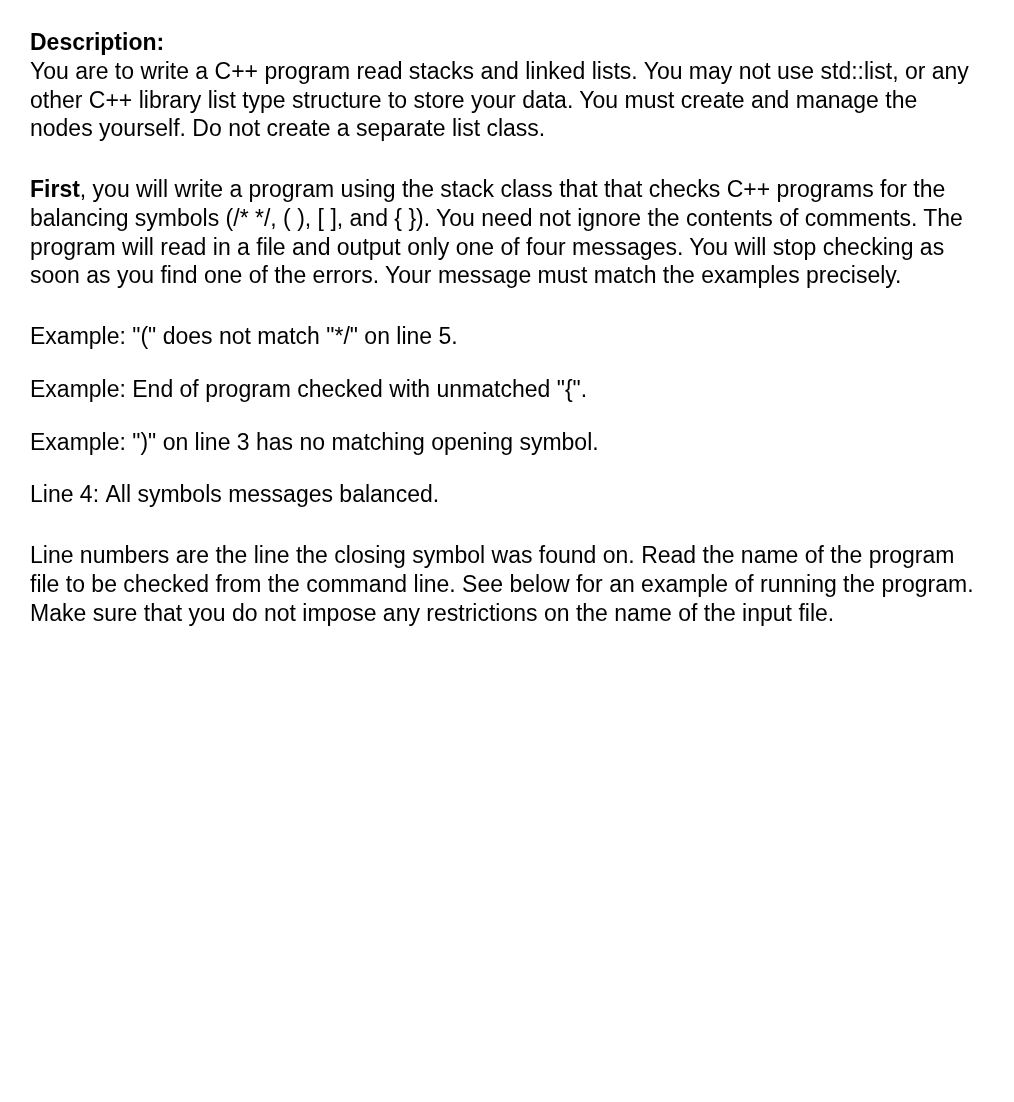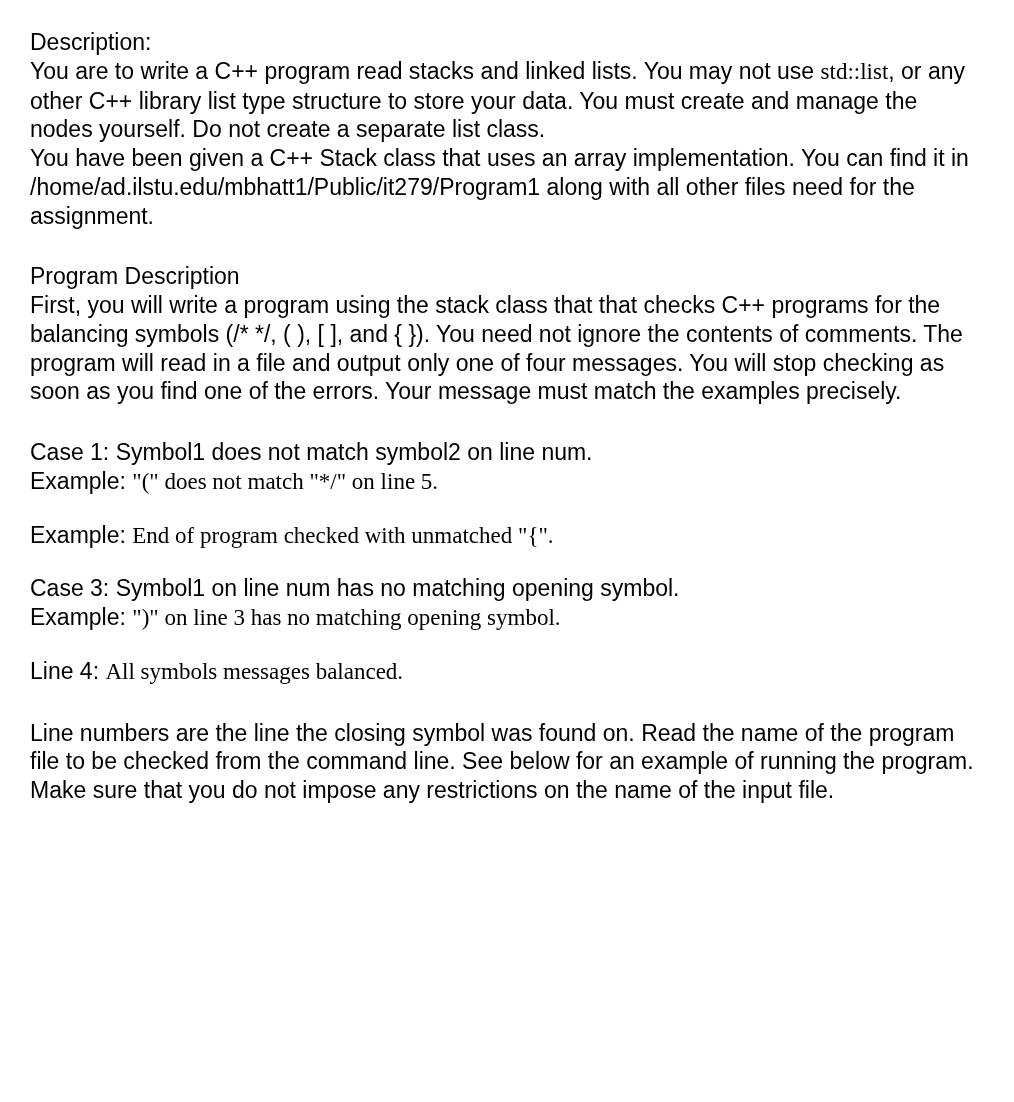--- a/index.html
+++ b/index.html
@@ -7,73 +7,69 @@
       font-size: 23px;
       line-height: 1.25;
       color: #000;
       background: #fff;
       margin: 0;
       padding: 28px 30px;
       width: 1014px;
       box-sizing: border-box;
     }
     .bold {
-      font-weight: normal;
+      font-weight: bold;
     }
     .mono {
-      font-family: Liberation Serif, serif;
+      font-family: Liberation Sans, sans-serif;
     }
     .gap {
       height: 24px;
     }
     .gap-lg {
       height: 32px;
     }
   </style>
 </head>
 <body>
 
 <div>
   <div class="bold">Description:</div>
   <div>
     <span>You are to write a C++ program read stacks and linked lists. You may not use </span><span class="mono">std::list</span><span>, or any other C++ library list type structure to store your data. You must create and manage the nodes yourself. Do not create a separate list class.</span>
   </div>
-  <div>You have been given a C++ Stack class that uses an array implementation. You can find it in /home/ad.ilstu.edu/mbhatt1/Public/it279/Program1 along with all other files need for the assignment.</div>
 </div>
 
 <div class="gap-lg"></div>
 
 <div>
-  <div class="bold">Program Description</div>
   <div>
     <span class="bold">First</span><span>, you will write a program using the stack class that that checks C++ programs for the balancing symbols (/* */, ( ), [ ], and { }). You need not ignore the contents of comments. The program will read in a file and output only one of four messages. You will stop checking as soon as you find one of the errors. Your message must match the examples precisely.</span>
   </div>
 </div>
 
 <div class="gap-lg"></div>
 
 <div>
-  <div>Case 1: Symbol1 does not match symbol2 on line num.</div>
   <div>
     <span>Example: </span><span class="mono">"(" does not match "*/" on line 5.</span>
   </div>
 </div>
 
 <div class="gap"></div>
 
 <div>
   <div>
     <span>Example: </span><span class="mono">End of program checked with unmatched "{".</span>
   </div>
 </div>
 
 <div class="gap"></div>
 
 <div>
-  <div>Case 3: Symbol1 on line num has no matching opening symbol.</div>
   <div>
     <span>Example: </span><span class="mono">")" on line 3 has no matching opening symbol.</span>
   </div>
 </div>
 
 <div class="gap"></div>
 
 <div>
   <span>Line 4: </span><span class="mono">All symbols messages balanced.</span>
 </div>

